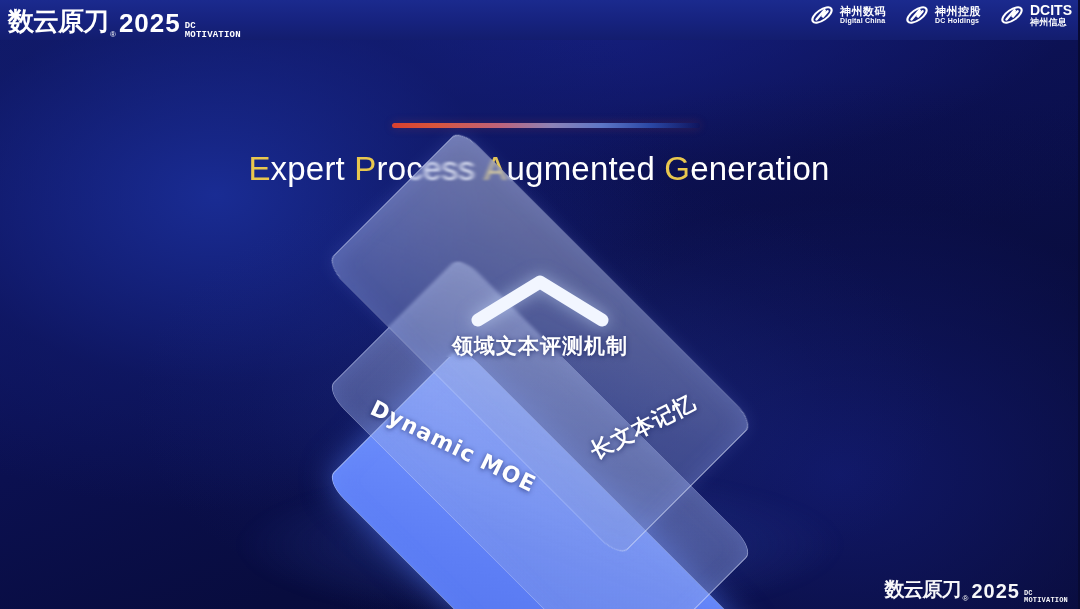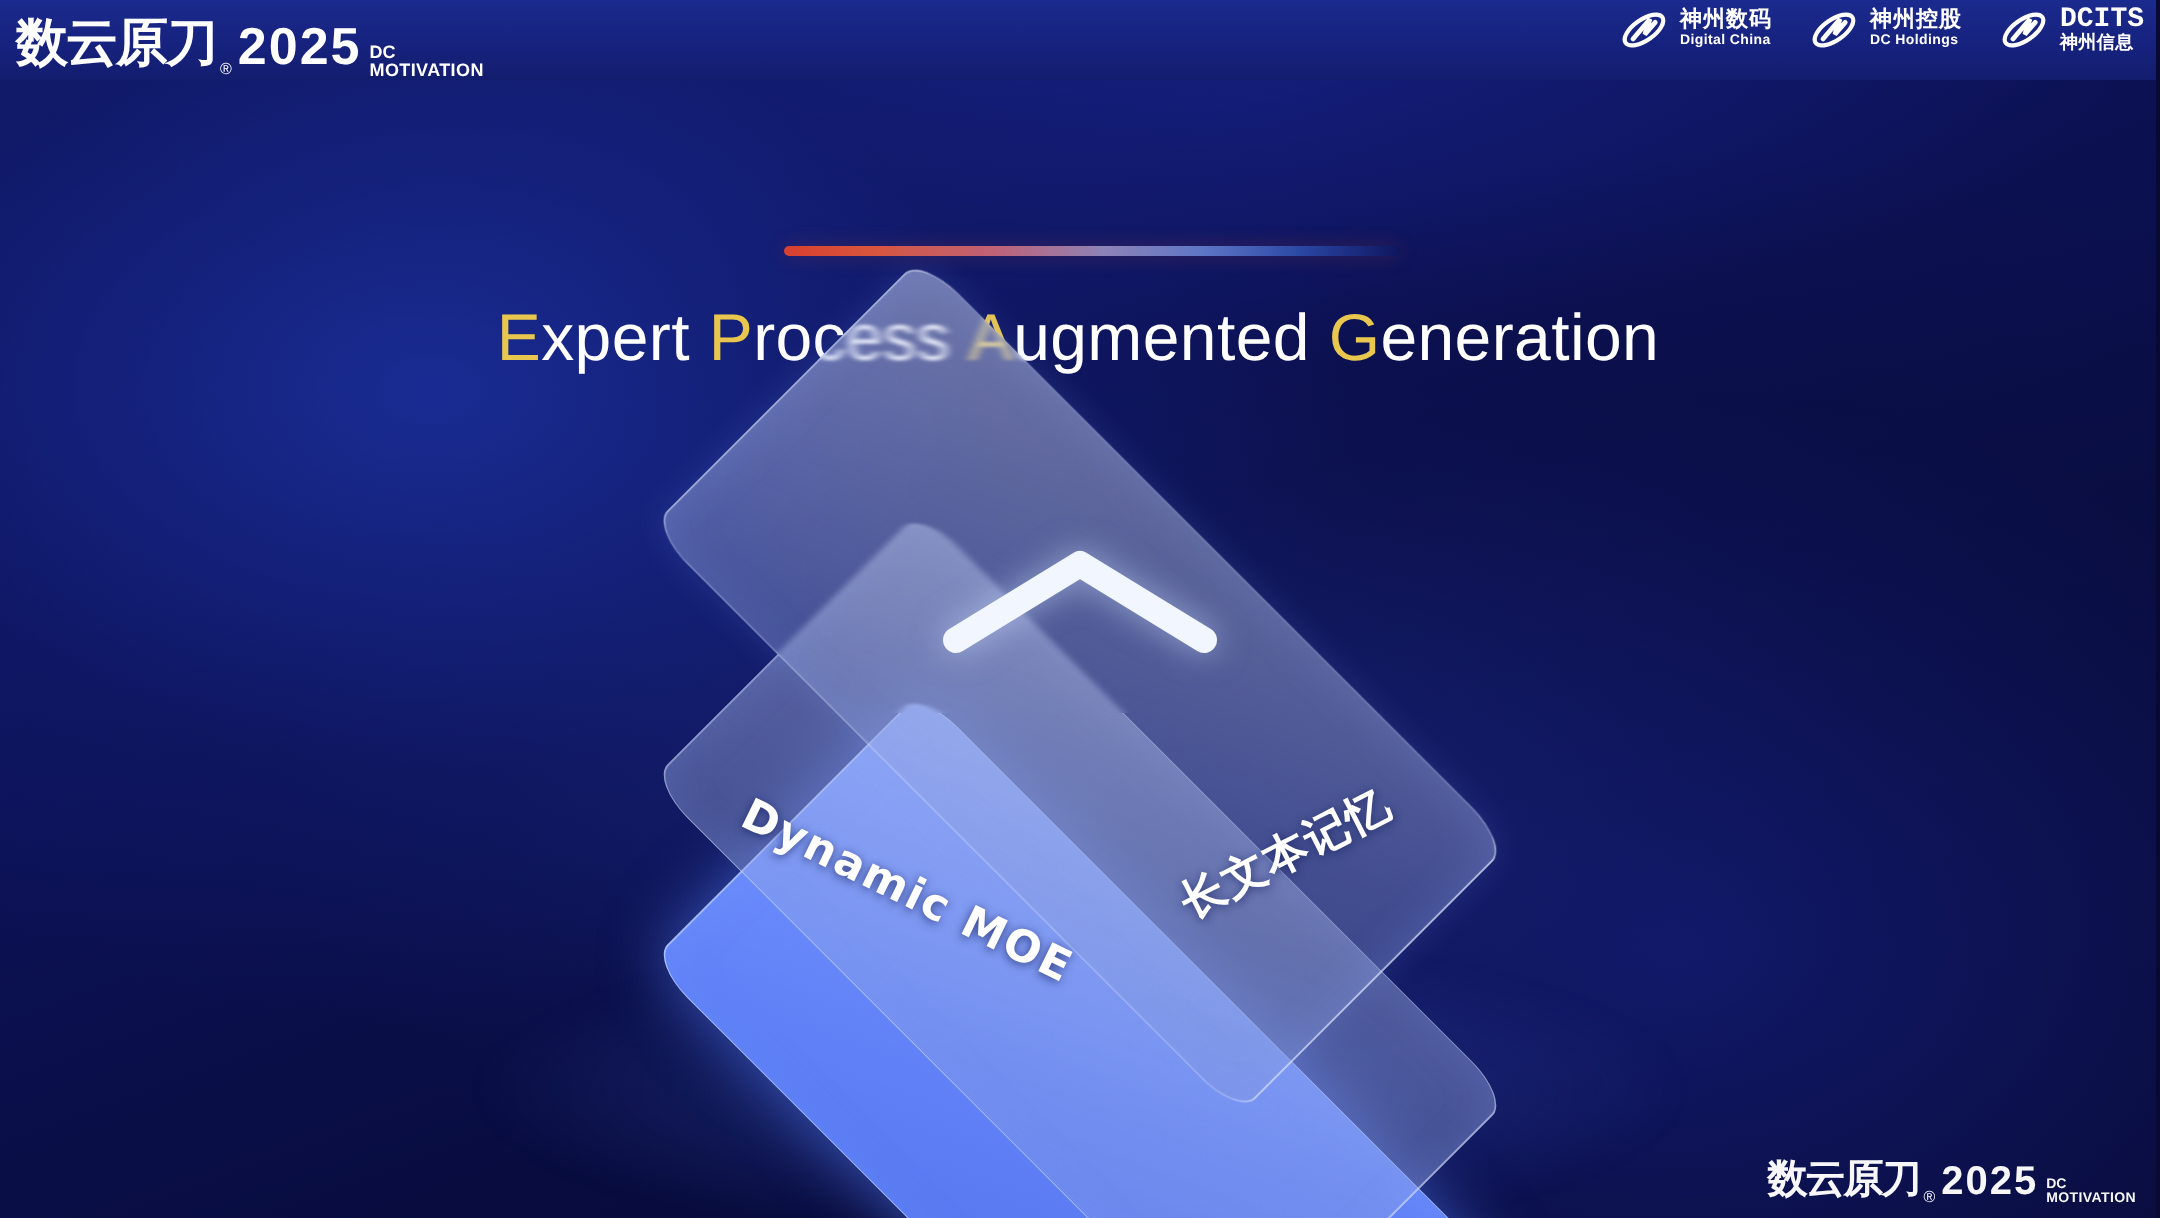--- a/index.html
+++ b/index.html
@@ -30,21 +30,21 @@
   .brand-logo{
     position:absolute;display:flex;align-items:flex-end;gap:2px;
     color:#ffffff;user-select:none;white-space:nowrap;
   }
   .brand-logo .bl-cn{
     font-weight:bold;letter-spacing:-1px;
     font-family:"DejaVu Sans","Liberation Sans",sans-serif;
   }
   .brand-logo .bl-reg{font-size:8px;vertical-align:super;margin:0 1px 0 0;}
   .brand-logo .bl-year{font-weight:bold;letter-spacing:1px;}
-  .brand-logo .bl-dc{display:flex;flex-direction:column;line-height:0.92;margin-left:2px;}
+  .brand-logo .bl-dc{display:flex;flex-direction:column;line-height:0.92;margin-left:2px;font-family:Liberation Mono, monospace;}
   .brand-logo .bl-dc .d1{font-weight:bold;}
   .brand-logo .bl-dc .d2{font-weight:bold;letter-spacing:0.2px;}
 
   #header-logo{left:8px;top:4px;}
   #header-logo .bl-cn{font-size:26px;}
   #header-logo .bl-year{font-size:26px;}
   #header-logo .bl-dc .d1{font-size:9px;}
   #header-logo .bl-dc .d2{font-size:9px;}
 
   #footer-logo{right:10px;bottom:6px;opacity:.97;}
@@ -56,21 +56,21 @@
   .partner-logos{
     position:absolute;right:6px;top:2px;display:flex;align-items:center;gap:18px;
   }
   .plogo{display:flex;align-items:center;gap:5px;}
   .plogo .swirl{
     width:26px;height:26px;position:relative;flex:0 0 26px;
   }
   .plogo .swirl svg{display:block;}
   .plogo .ptxt{display:flex;flex-direction:column;line-height:1.05;color:#fff;}
   .plogo .ptxt .pcn{font-size:11px;font-weight:bold;letter-spacing:.5px;
-    font-family:Liberation Mono, monospace;}
+    font-family:Liberation Sans, sans-serif;}
   .plogo .ptxt .pen{font-size:7px;font-weight:bold;letter-spacing:.2px;}
   .plogo.dcits .ptxt .pcn{font-size:14px;letter-spacing:0;}
   .plogo.dcits .ptxt .pen{font-size:9px;
     font-family:"DejaVu Sans","Liberation Sans",sans-serif;}
 
   
   .live-line{
     position:absolute;left:7px;top:51px;
     font-size:22px;font-weight:bold;color:#ffffff;letter-spacing:.5px;
     font-family:"DejaVu Sans","Liberation Sans",sans-serif;
@@ -274,20 +274,21 @@
     <div class="layer" id="layer-top">
       <div class="plate"></div>
     </div>
 
     <div class="chev">
       <svg width="144" height="58" viewBox="0 0 144 58">
         <path d="M10 48 L72 10 L134 48" fill="none" stroke="#f2f6ff" stroke-width="13" stroke-linecap="round" stroke-linejoin="round"></path>
       </svg>
     </div>
 
+    <div class="lbl" id="lbl-top">领域文本评测机制</div>
     <div class="lbl" id="lbl-moe">Dynamic MOE</div>
     <div class="lbl" id="lbl-mem">长文本记忆</div>
 
   </div>
 
   <div class="brand-logo" id="footer-logo">
     <span class="bl-cn">数云原刀</span>
     <span class="bl-reg">®</span>
     <span class="bl-year">2025</span>
     <span class="bl-dc">

